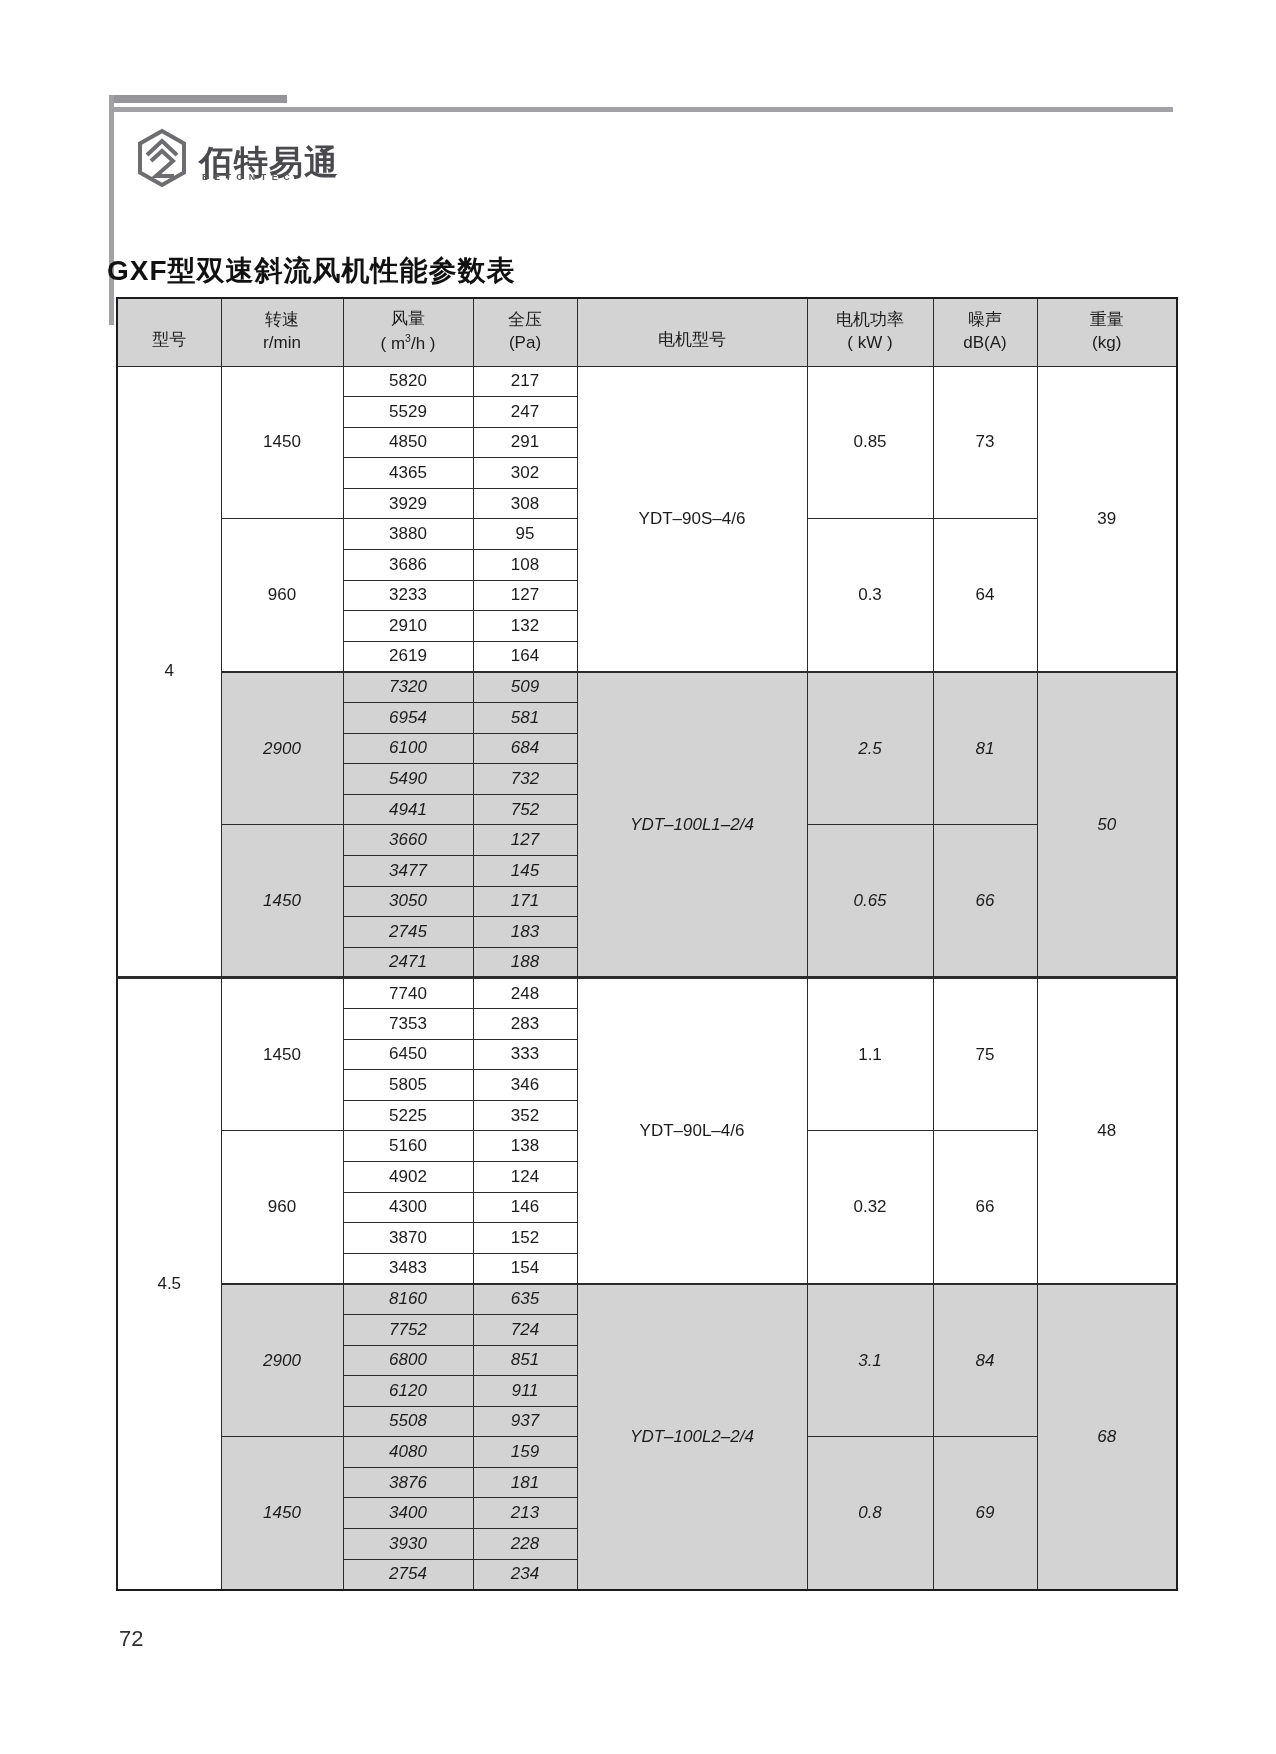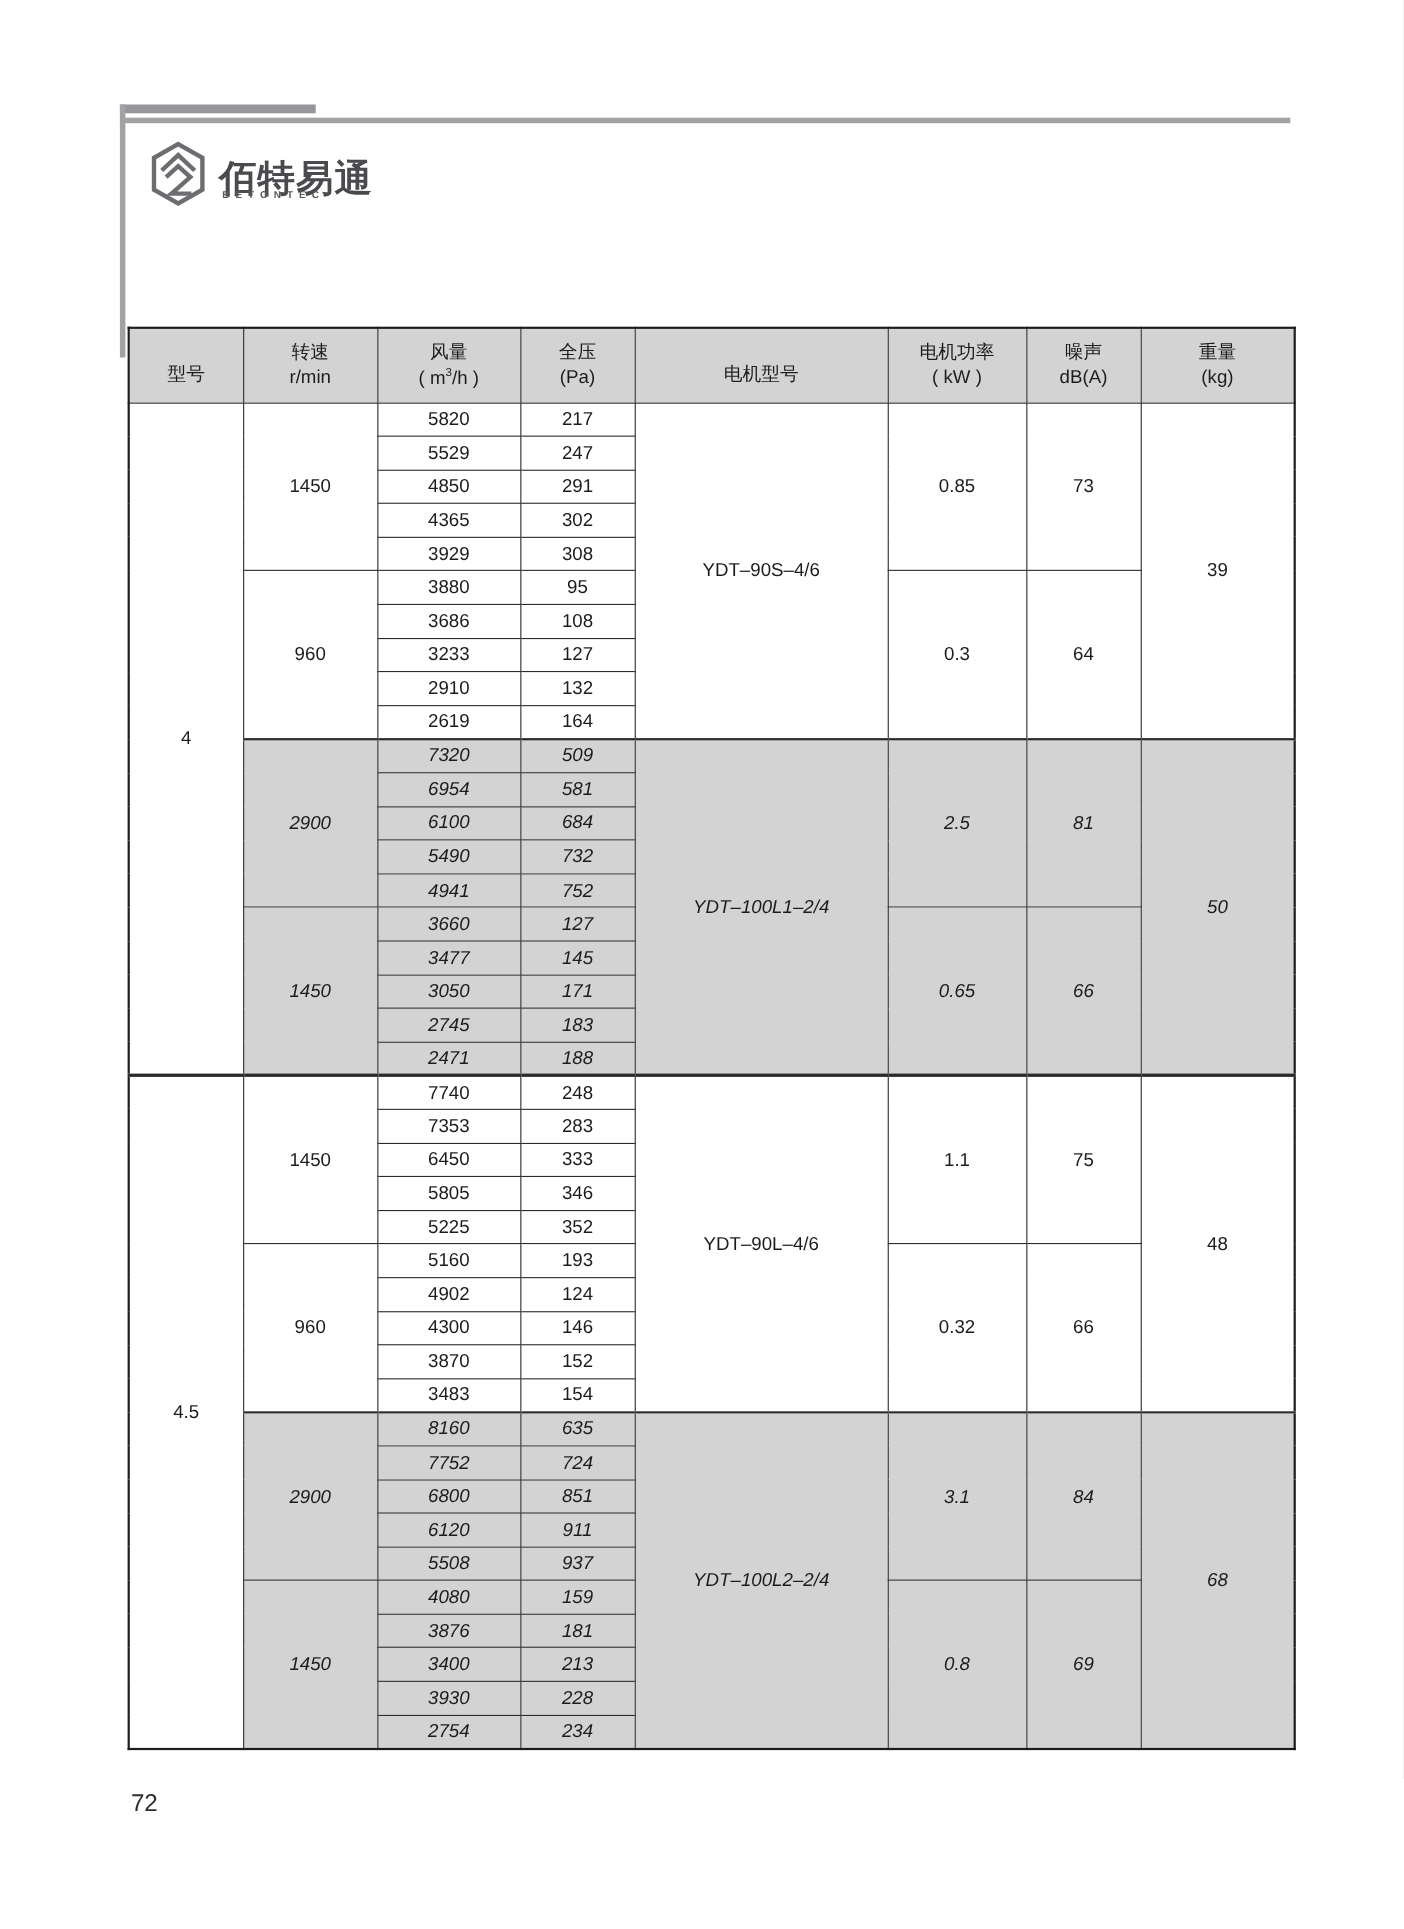--- a/index.html
+++ b/index.html
@@ -85,20 +85,21 @@
     <g fill="none" stroke="#6d6d71" stroke-width="4">
       <polygon points="26,3 48,15.5 48,44.5 26,57 4,44.5 4,15.5"></polygon>
       <polyline points="11,27 26,13 41,27"></polyline>
       <polyline points="15,33 26,23 37,33 20,48 38,48"></polyline>
     </g>
   </svg>
   <div class="logo-cn">佰特易通</div>
   <div class="logo-en">BETONTEC</div>
 
 
+  <div class="doc-title">GXF型双速斜流风机性能参数表</div>
 
   <div class="tbl-wrap">
     <table class="perf">
       <colgroup>
         <col style="width:104px">
           <col style="width:122px">
           <col style="width:130px">
           <col style="width:104px">
         <col style="width:230px">
           <col style="width:126px">
@@ -259,21 +260,21 @@
             <td>5805</td>
             <td>346</td>
           </tr>
           <tr>
             <td>5225</td>
             <td>352</td>
           </tr>
           <tr>
             <td rowspan="5">960</td>
             <td>5160</td>
-            <td>193</td>
+            <td>138</td>
             <td rowspan="5">0.32</td>
             <td rowspan="5">66</td>
           </tr>
           <tr>
             <td>4902</td>
             <td>124</td>
           </tr>
           <tr>
             <td>4300</td>
             <td>146</td>

